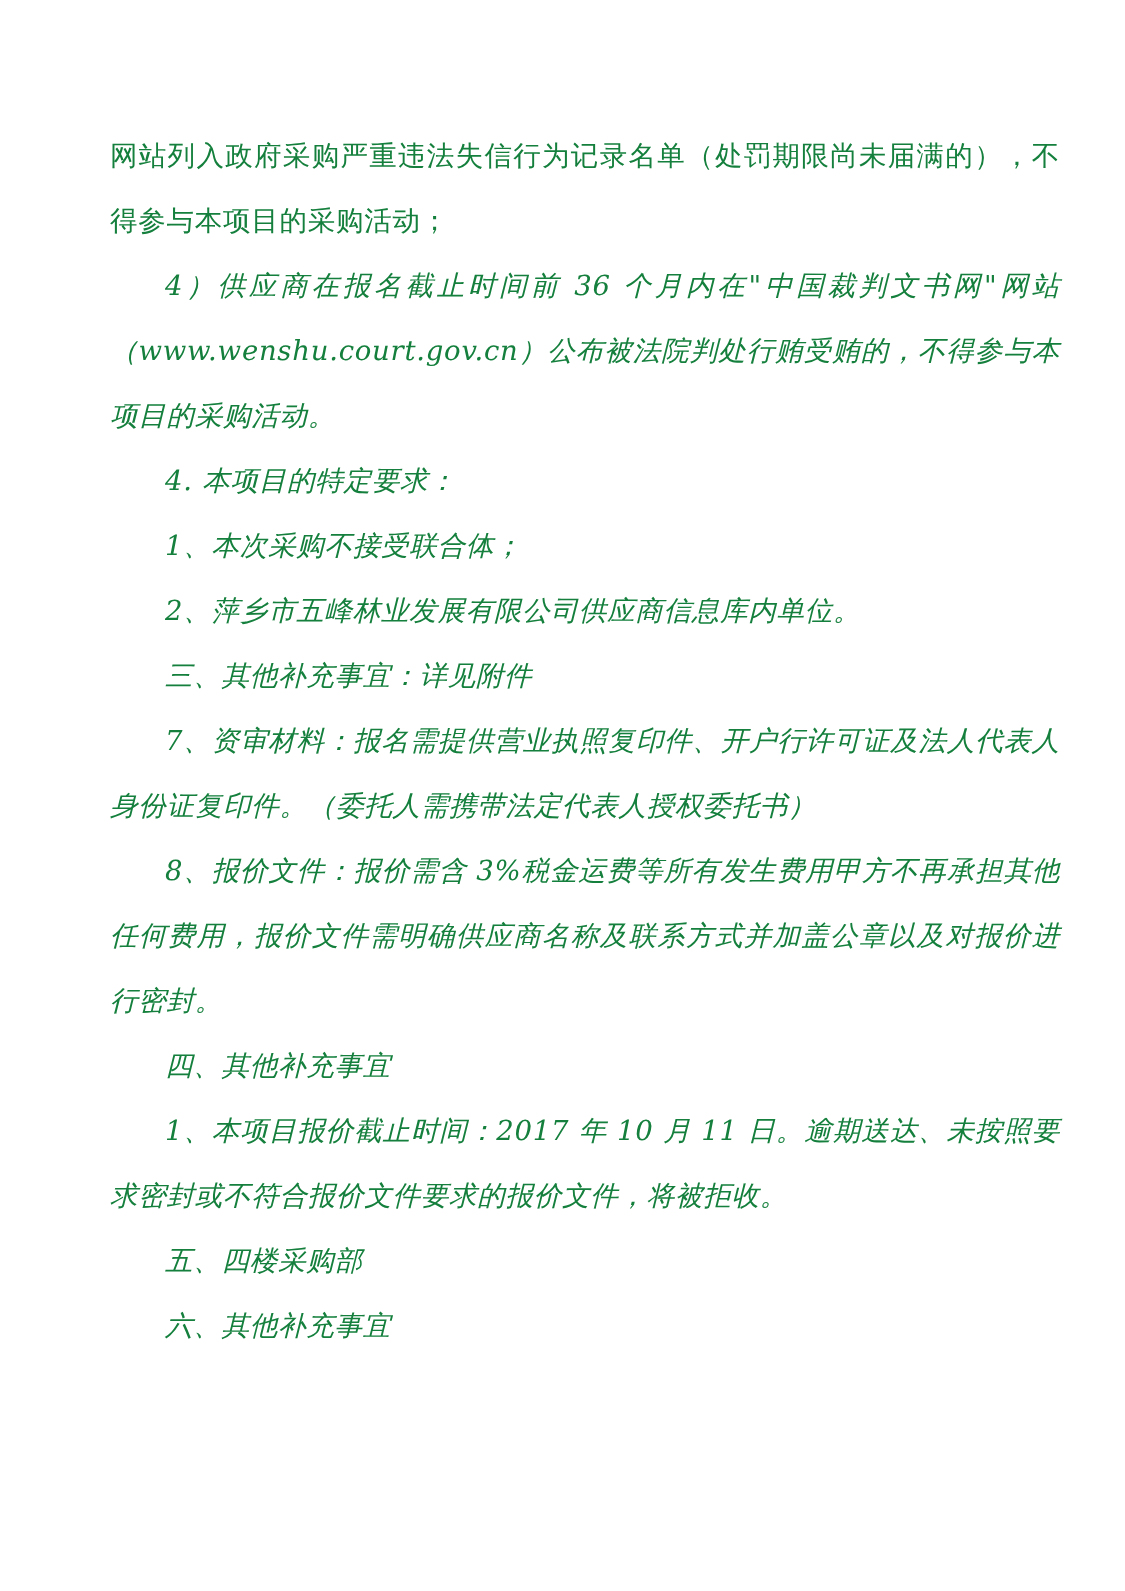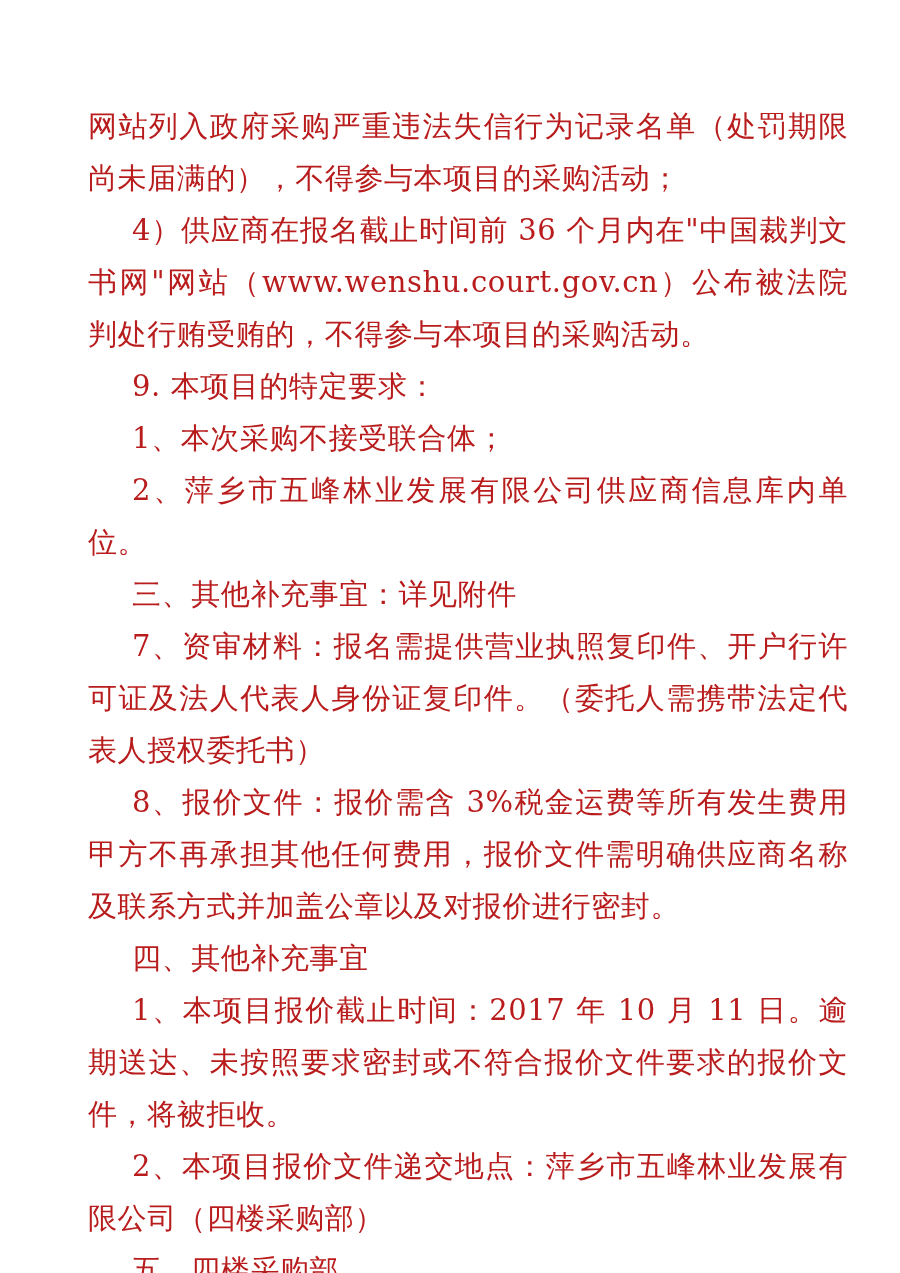--- a/index.html
+++ b/index.html
@@ -24,59 +24,59 @@
     background: #ffffff;
   }
   .doc-body {
     position: absolute;
     left: 88px;
     top: 100px;
     width: 760px;
   }
   p.para {
     margin: 0 0 0 0;
-    font-size: 29px;
+    font-size: 22px;
     line-height: 52px;
     text-align: justify;
     text-justify: inter-ideograph;
     letter-spacing: 0.6px;
-    color: #b91c1c;
+    color: #15803d;
     font-family: "DejaVu Serif", "Liberation Serif", serif;
   }
   p.indent {
     text-indent: 44px;
+    font-style: italic;
   }
 </style>
 </head>
 <body>
 
 <div class="page">
   <div class="doc-body">
 
     <p class="para">网站列入政府采购严重违法失信行为记录名单（处罚期限尚未届满的），不得参与本项目的采购活动；</p>
 
     <p class="para indent">4）供应商在报名截止时间前 36 个月内在"中国裁判文书网"网站（www.wenshu.court.gov.cn）公布被法院判处行贿受贿的，不得参与本项目的采购活动。</p>
 
-    <p class="para indent">9. 本项目的特定要求：</p>
+    <p class="para indent">4. 本项目的特定要求：</p>
 
     <p class="para indent">1、本次采购不接受联合体；</p>
 
     <p class="para indent">2、萍乡市五峰林业发展有限公司供应商信息库内单位。</p>
 
     <p class="para indent">三、其他补充事宜：详见附件</p>
 
     <p class="para indent">7、资审材料：报名需提供营业执照复印件、开户行许可证及法人代表人身份证复印件。（委托人需携带法定代表人授权委托书）</p>
 
     <p class="para indent">8、报价文件：报价需含 3%税金运费等所有发生费用甲方不再承担其他任何费用，报价文件需明确供应商名称及联系方式并加盖公章以及对报价进行密封。</p>
 
     <p class="para indent">四、其他补充事宜</p>
 
     <p class="para indent">1、本项目报价截止时间：2017 年 10 月 11 日。逾期送达、未按照要求密封或不符合报价文件要求的报价文件，将被拒收。</p>
 
-    <p class="para indent">2、本项目报价文件递交地点：萍乡市五峰林业发展有限公司（四楼采购部）</p>
 
     <p class="para indent">五、四楼采购部</p>
 
 
     <p class="para indent">六、其他补充事宜</p>
 
   </div>
 </div>
 
 </body></html>

